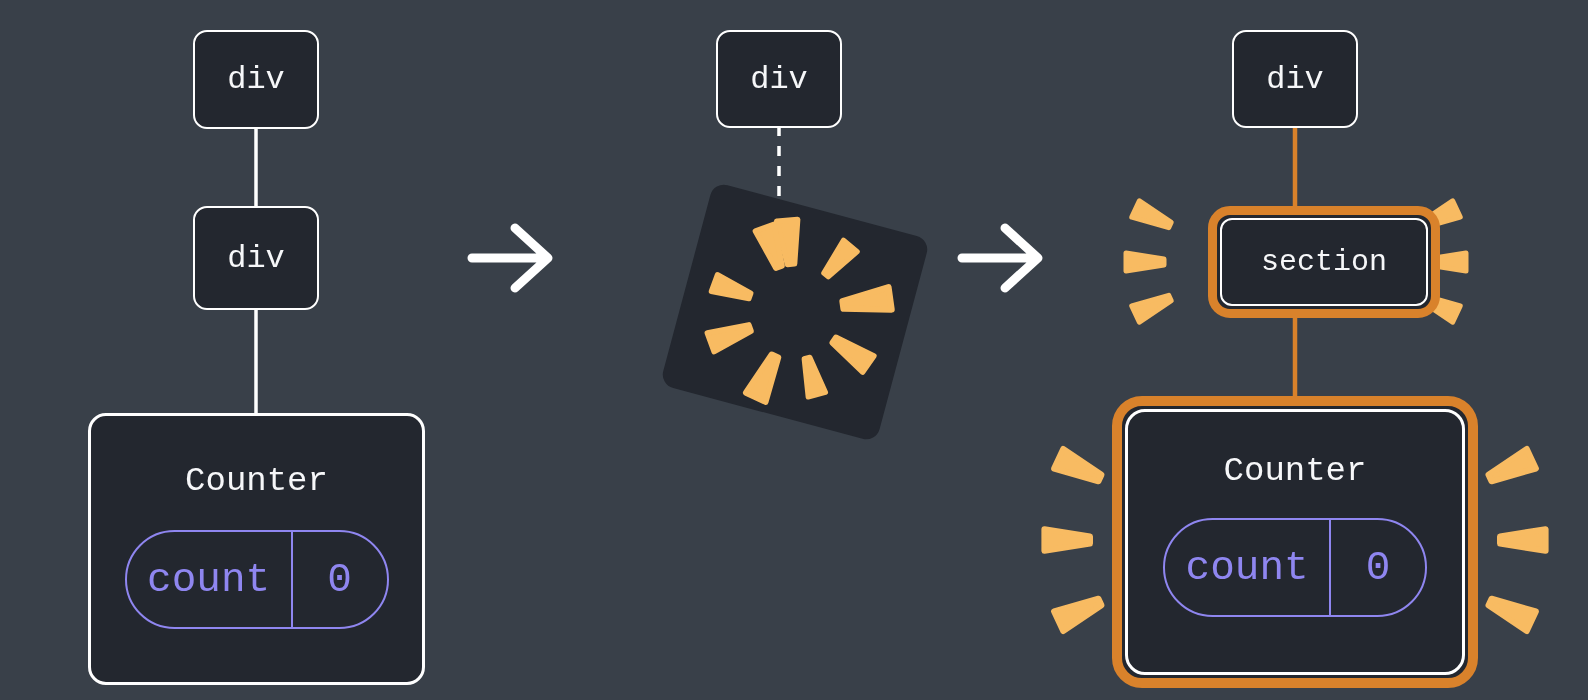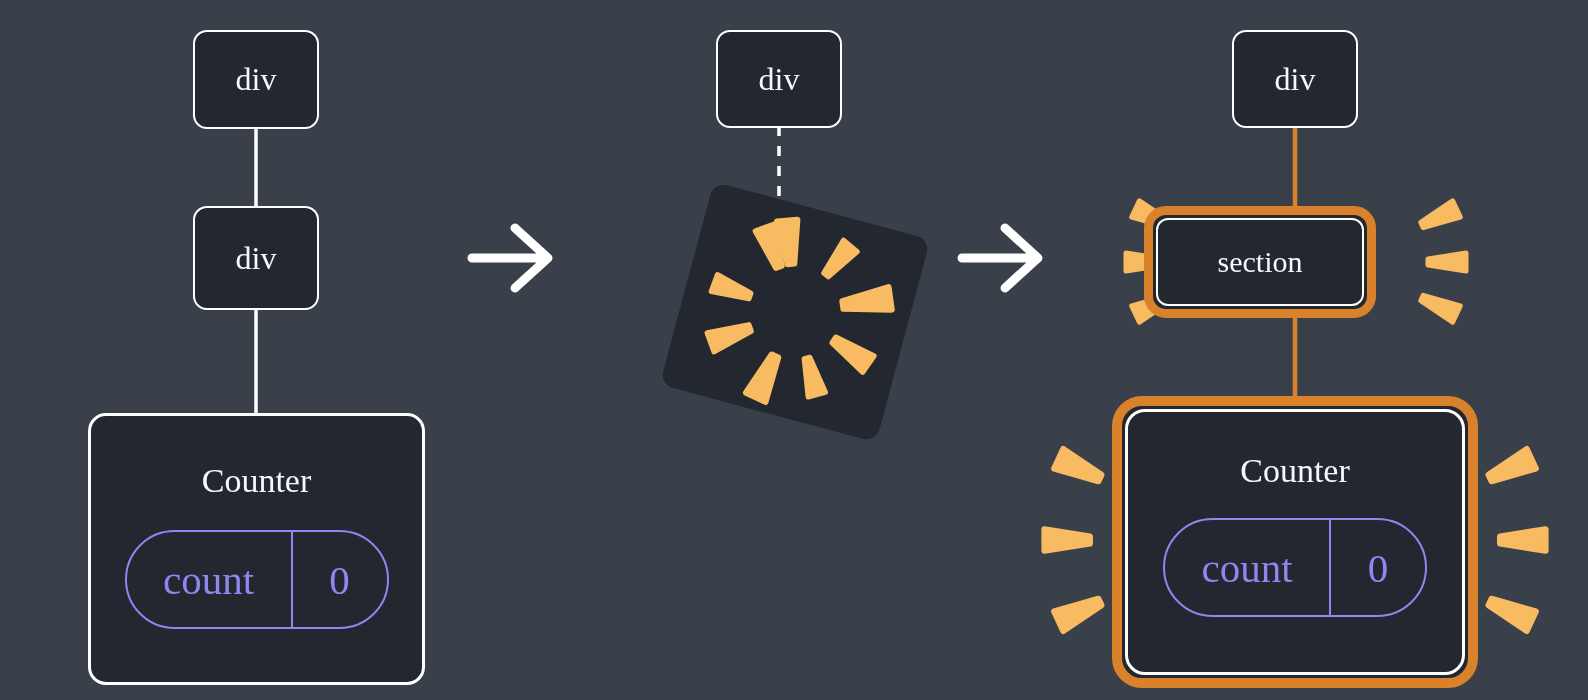--- a/index.html
+++ b/index.html
@@ -8,21 +8,21 @@
     --node-border:#ffffff;
     --text:#f6f7f9;
     --state-accent:#8f86f0;
     --highlight:#d9822b;
     --spark:#f8bb62;
   }
   html,body{margin:0;padding:0;background:var(--canvas-bg);}
   .canvas{
     position:relative;width:1588px;height:700px;
     background:var(--canvas-bg);
-    font-family:Liberation Serif, serif;
+    font-family:Liberation Mono, monospace;
     overflow:hidden;
   }
   .svg-layer{position:absolute;left:0;top:0;width:1588px;height:700px;pointer-events:none;}
   .node{
     position:absolute;background:var(--node-bg);
     border:2.5px solid var(--node-border);border-radius:14px;
     display:flex;align-items:center;justify-content:center;
     color:var(--text);font-size:32px;box-sizing:border-box;
   }
   .component-box{
@@ -126,21 +126,21 @@
   </div>
 
   <div class="node" style="left:716px;top:30px;width:126px;height:98px;">
     <span>div</span>
   </div>
 
   <div class="node" style="left:1232px;top:30px;width:126px;height:98px;">
     <span>div</span>
   </div>
 
-  <div class="hl-outer" style="left:1144px;top:206px;width:232px;height:112px;">
+  <div class="hl-outer" style="left:1208px;top:206px;width:232px;height:112px;">
     <div class="hl-inner">
       <span class="section-label">section</span>
     </div>
   </div>
 
   <div class="hl-outer hl-counter" style="left:1112px;top:396px;width:366px;height:292px;">
     <div class="hl-inner">
       <div class="component-title">Counter</div>
       <div class="state-pill">
         <div class="state-key">count</div>

